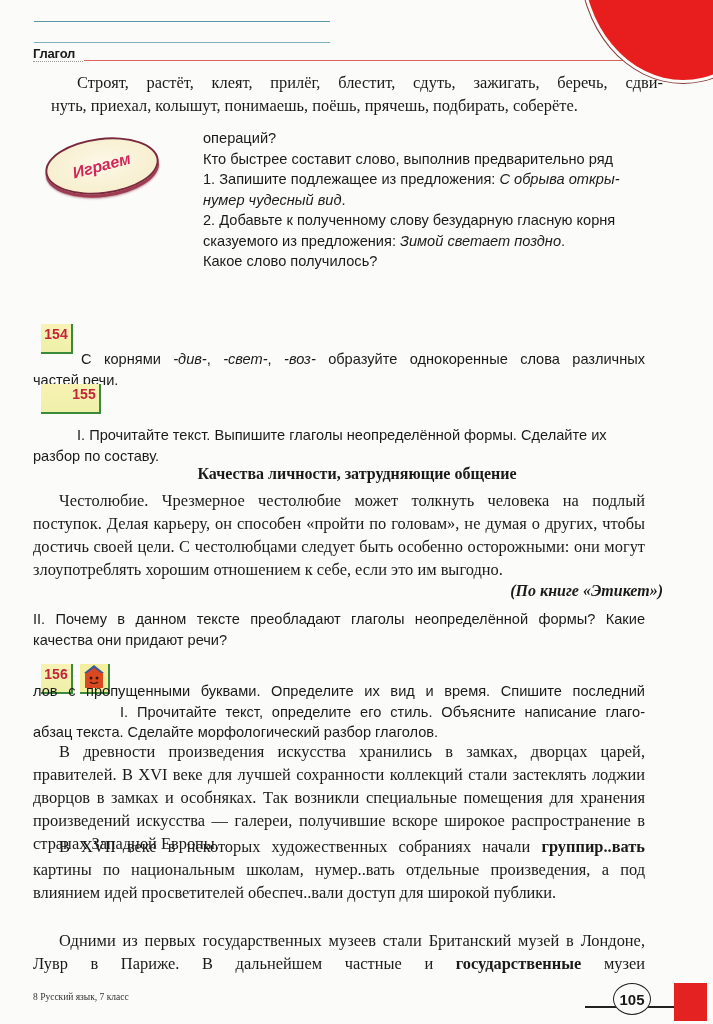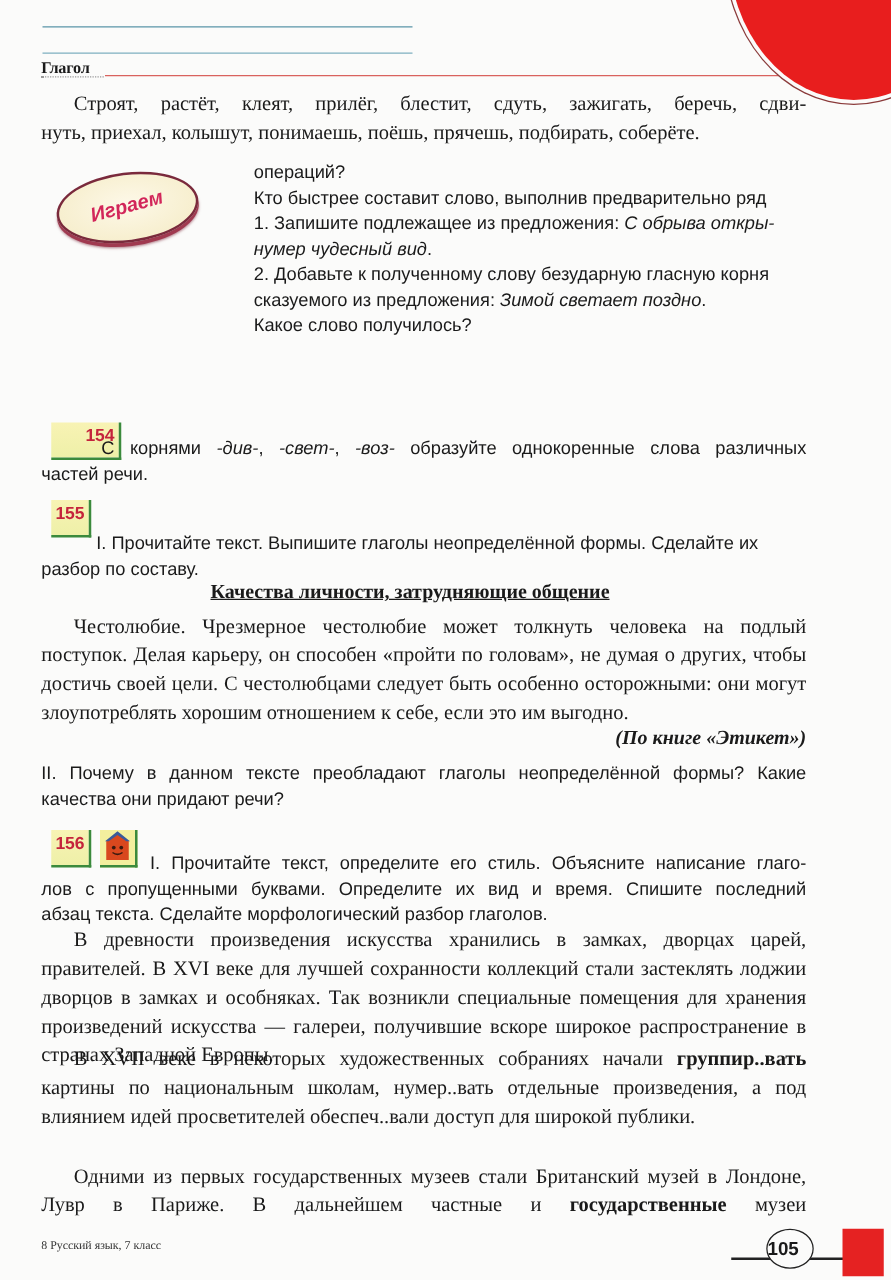--- a/index.html
+++ b/index.html
@@ -3,22 +3,22 @@
 <meta charset="utf-8">
 <style>
   html, body { margin: 0; padding: 0; }
   body {
     width: 713px; height: 1024px; overflow: hidden; position: relative;
     background: #fbfbfa;
     font-family: "Liberation Serif", serif;
     color: #1a1a1a;
   }
   .abs { position: absolute; }
-  .sans { font-family: Liberation Serif, serif; }
-  .serif { font-family: "Liberation Serif", serif; }
+  .sans { font-family: Liberation Sans, sans-serif; }
+  .serif { font-family: "Liberation Serif", serif; margin-left: 18px; }
 
   
   .hdr-line1 { left: 34px; top: 21px; width: 296px; height: 1px; background: #5b95a8; }
   .hdr-line2 { left: 34px; top: 42px; width: 296px; height: 1px; background: #7fb0c0; }
   .hdr-title { left: 33px; top: 46px; font-size: 13px; font-weight: bold; letter-spacing: -0.2px; }
   .hdr-red { left: 84px; top: 60px; width: 600px; height: 1px; background: #d9625e; }
   .hdr-dots { left: 33px; top: 61px; width: 50px; height: 1px; border-top: 1px dotted #999; }
   .corner {
     right: -70px; top: -160px; width: 200px; height: 240px;
     border-radius: 50%;
@@ -56,21 +56,21 @@
     line-height: 20px; padding-top: 0;
   }
   .house-icon {
     width: 22px; height: 26px;
     border-right: 2px solid #3b8a3c; border-bottom: 2px solid #3b8a3c;
     background: #f3ef9e; padding: 0 3px 2px 3px;
   }
 
   .page-num {
     left: 613px; top: 983px; width: 36px; height: 30px; border: 1.5px solid #222; border-radius: 50%;
-    display: flex; align-items: center; justify-content: flex-start;
+    display: flex; align-items: center; justify-content: center;
     font-family: "Liberation Sans", sans-serif; font-weight: bold; font-size: 15px; background: transparent;
   }
   .page-line { left: 585px; top: 1006px; width: 120px; height: 2px; background: #222; }
   .page-square { left: 674px; top: 983px; width: 33px; height: 38px; background: #e52222; }
   .footer-text { left: 33px; top: 992px; font-size: 9.5px; font-family: "Liberation Serif", serif; color: #333; }
 </style>
 </head>
 <body>
 
 <div class="abs hdr-line1"></div>
@@ -95,60 +95,60 @@
     <span>1. Запишите подлежащее из предложения: </span><i>С обрыва откры-</i><br>
     <i>нумер чудесный вид</i><span>.</span>
   </div>
   <div>
     <span>2. Добавьте к полученному слову безударную гласную корня</span><br>
     <span>сказуемого из предложения: </span><i>Зимой светает поздно</i><span>.</span>
   </div>
   <div>Какое слово получилось?</div>
 </div>
 
-<div class="abs ex-num" style="left:41px; top:338px;padding-left:24px;">
+<div class="abs ex-num" style="left:41px; top:324px;">
   <span>154</span>
 </div>
 <div class="abs s" style="left:33px; top:349px; width:612px;">
   <div style="text-indent:48px; text-align:justify; text-align-last:justify;">
     <span>С корнями </span><i>-див-</i><span>, </span><i>-свет-</i><span>, </span><i>-воз-</i><span> образуйте однокоренные слова различных</span>
   </div>
   <div>частей речи.</div>
 </div>
 
-<div class="abs ex-num" style="left:41px; top:400px;">
+<div class="abs ex-num" style="left:41px; top:384px;padding-left:28px;">
   <span>155</span>
 </div>
 <div class="abs s" style="left:33px; top:425px; width:612px;">
   <div style="text-indent:44px;">I. Прочитайте текст. Выпишите глаголы неопределённой формы. Сделайте их</div>
   <div>разбор по составу.</div>
 </div>
-<div class="abs serif" style="left:22px; top:465px; width:612px; text-align:center; font-weight:bold; font-size:16px;text-decoration:underline;">Качества личности, затрудняющие общение</div>
+<div class="abs serif" style="left:33px; top:465px; width:612px; text-align:center; font-weight:bold; font-size:16px;">Качества личности, затрудняющие общение</div>
 <div class="abs p ind" style="left:33px; top:489px; width:612px; text-align-last:left;">Честолюбие. Чрезмерное честолюбие может толкнуть человека на подлый поступок. Делая карьеру, он способен «пройти по головам», не думая о других, чтобы достичь своей цели. С честолюбцами следует быть особенно осторожными: они могут злоупотреблять хорошим отношением к себе, если это им выгодно.</div>
 <div class="abs serif" style="left:33px; top:582px; width:612px; text-align:right; font-weight:bold; font-style:italic; font-size:16px;">(По книге «Этикет»)</div>
 <div class="abs s" style="left:33px; top:609px; width:612px;">
   <div style="text-align:justify; text-align-last:justify;">II. Почему в данном тексте преобладают глаголы неопределённой формы? Какие</div>
   <div>качества они придают речи?</div>
 </div>
 
 <div class="abs ex-num" style="left:41px; top:664px;">
   <span>156</span>
 </div>
 <div class="abs house-icon" style="left:80px; top:664px;">
   <svg width="22" height="26" viewBox="0 0 22 26">
     <path d="M11 2 L20 9 L20 24 L2 24 L2 9 Z" fill="#d9481e"></path>
     <path d="M11 1 L21 9 L18 9 L11 4 L4 9 L1 9 Z" fill="#3a5a9a"></path>
     <circle cx="8" cy="14" r="1.5" fill="#3a1a10"></circle>
     <circle cx="14" cy="14" r="1.5" fill="#3a1a10"></circle>
     <path d="M7 18 Q11 21 15 18" stroke="#3a1a10" stroke-width="1.2" fill="none"></path>
   </svg>
 </div>
 <div class="abs s" style="left:33px; top:681px; width:612px;">
+  <div style="text-align:justify; text-align-last:justify;">лов с пропущенными буквами. Определите их вид и время. Спишите последний</div>
   <div style="text-indent:87px; text-align:justify; text-align-last:justify;">I. Прочитайте текст, определите его стиль. Объясните написание глаго-</div>
-  <div style="text-align:justify; text-align-last:justify;">лов с пропущенными буквами. Определите их вид и время. Спишите последний</div>
   <div>абзац текста. Сделайте морфологический разбор глаголов.</div>
 </div>
 <div class="abs p ind" style="left:33px; top:740px; width:612px; text-align-last:left;">В древности произведения искусства хранились в замках, дворцах царей, правителей. В XVI веке для лучшей сохранности коллекций стали застеклять лоджии дворцов в замках и особняках. Так возникли специальные помещения для хранения произведений искусства — галереи, получившие вскоре широкое распространение в странах Западной Европы.</div>
 <div class="abs p ind" style="left:33px; top:835px; width:612px; text-align-last:left;">
   <span>В XVII веке в некоторых художественных собраниях начали </span><b>группир..вать</b><span> картины по национальным школам, нумер..вать отдельные произведения, а под влиянием идей просветителей обеспеч..вали доступ для широкой публики.</span>
 </div>
 <div class="abs p ind" style="left:33px; top:929px; width:612px; text-align-last:justify;">
   <span>Одними из первых государственных музеев стали Британский музей в Лондоне, Лувр в Париже. В дальнейшем частные и </span><b>государственные</b><span> музеи</span>
 </div>
 

